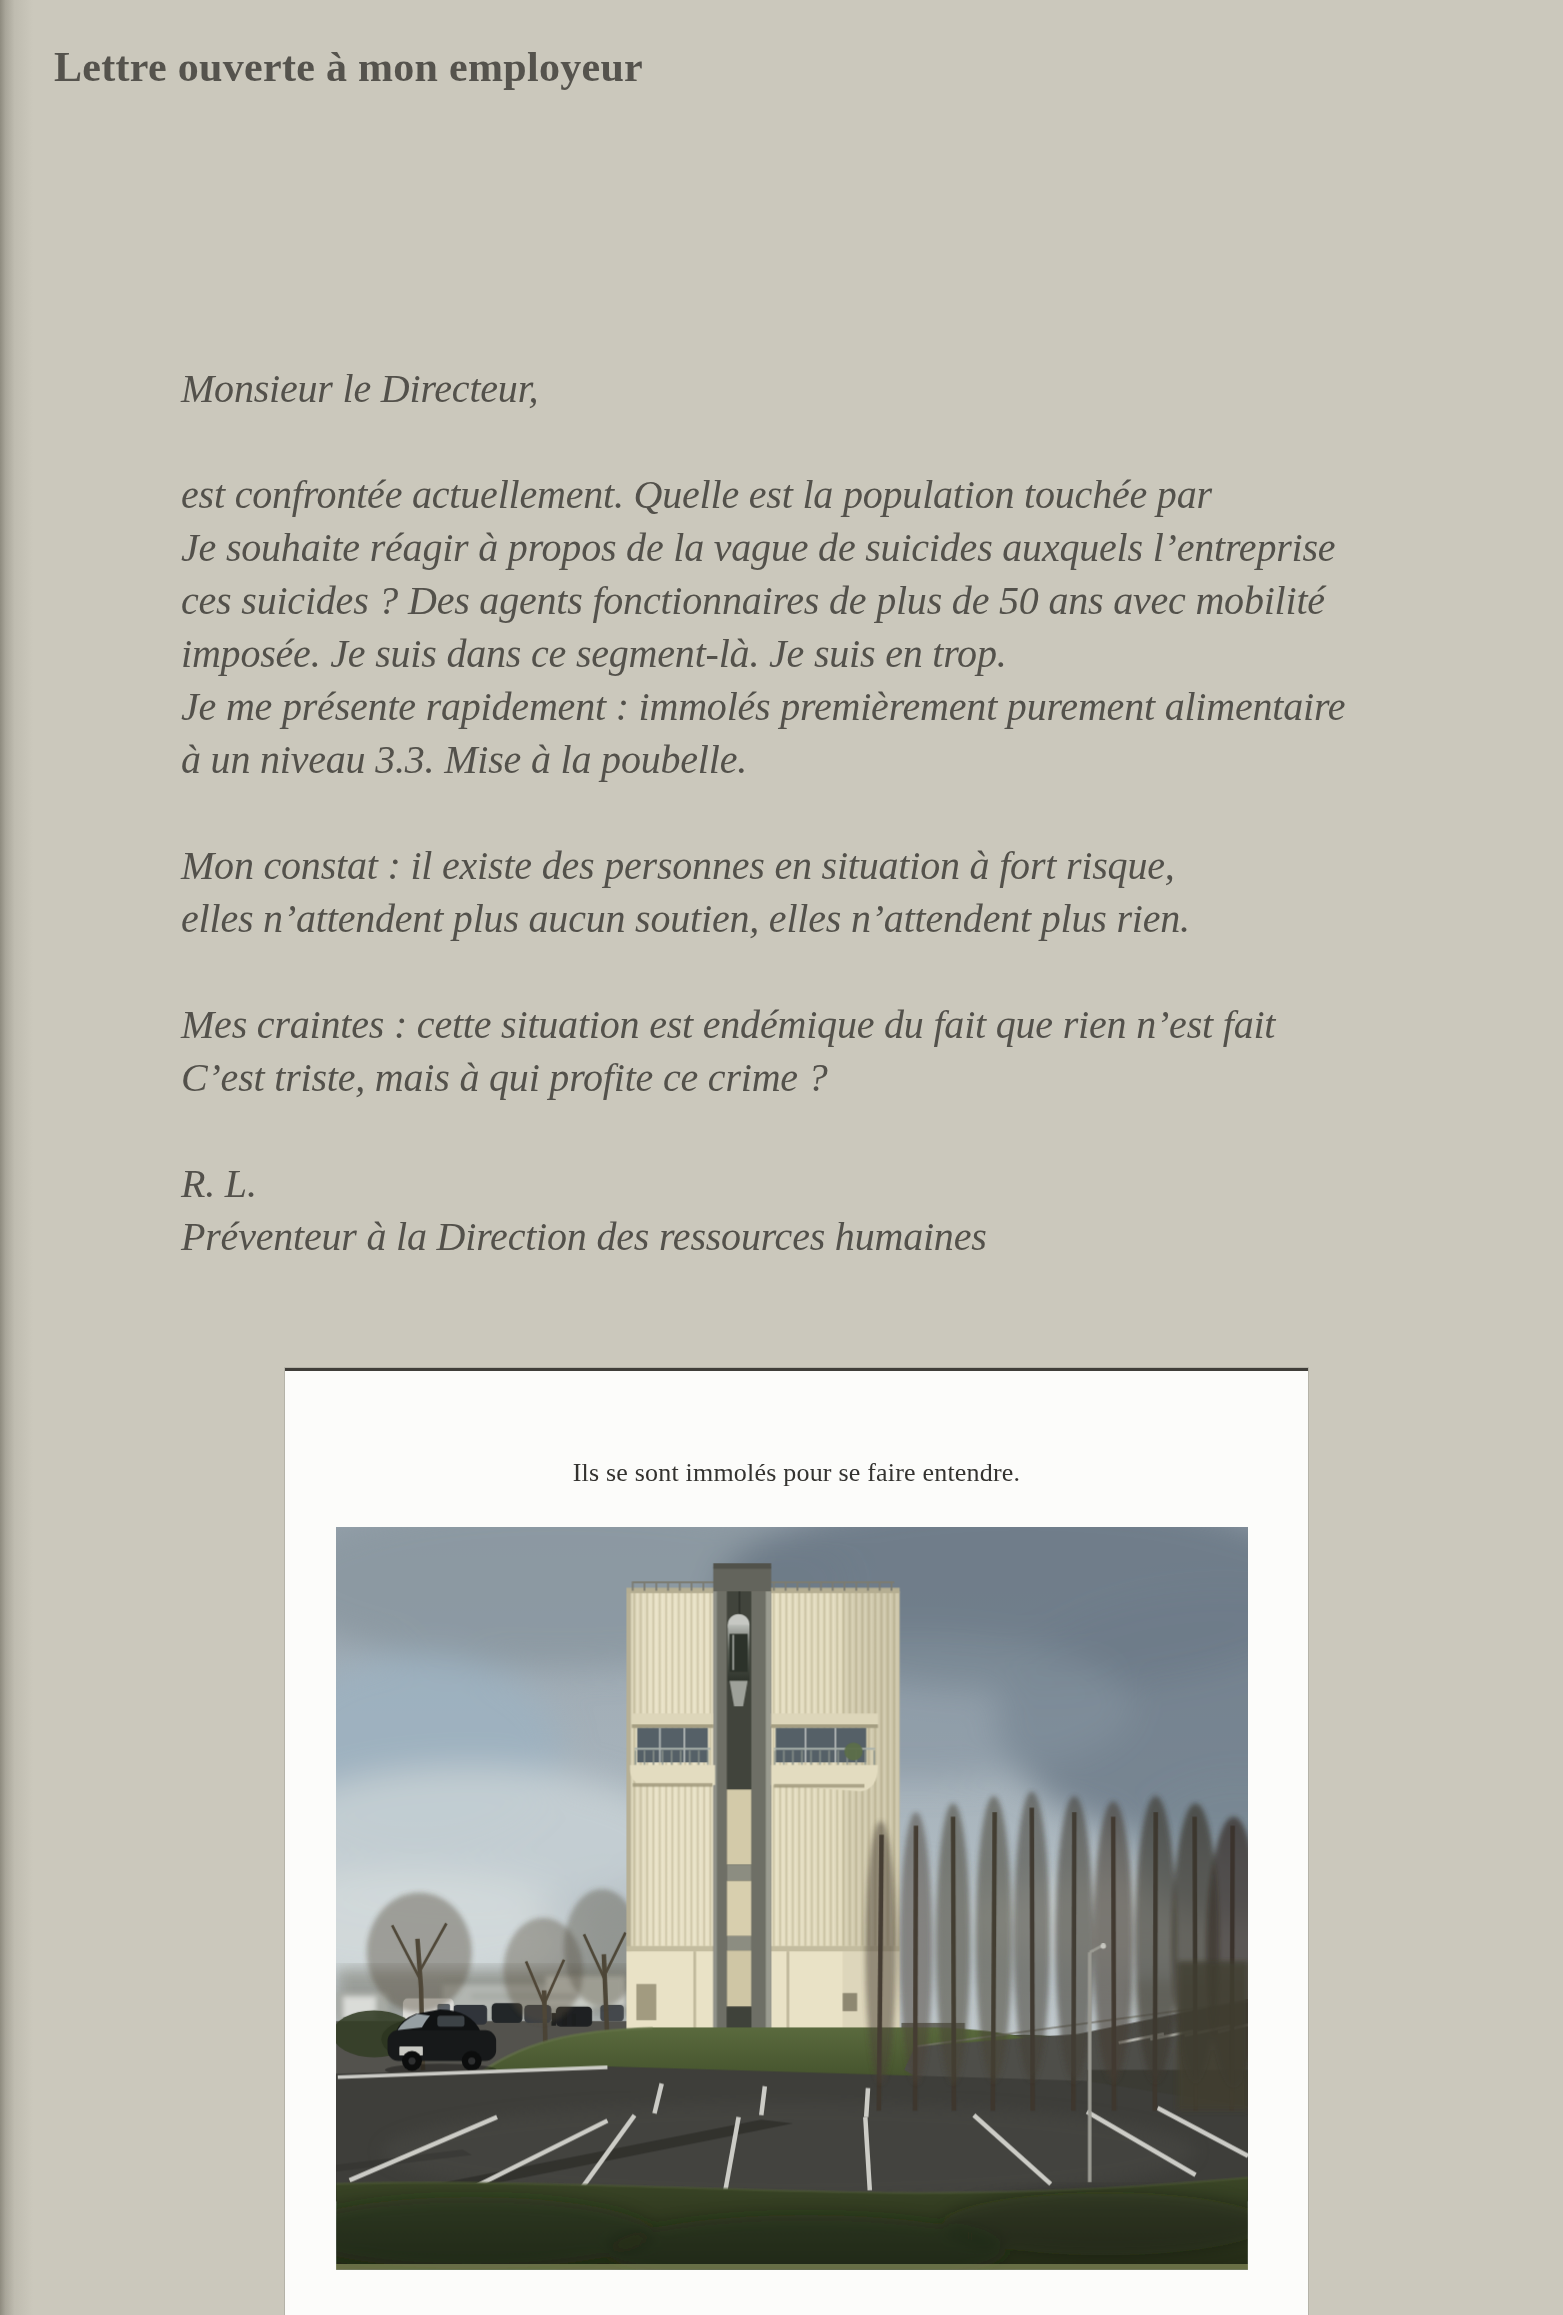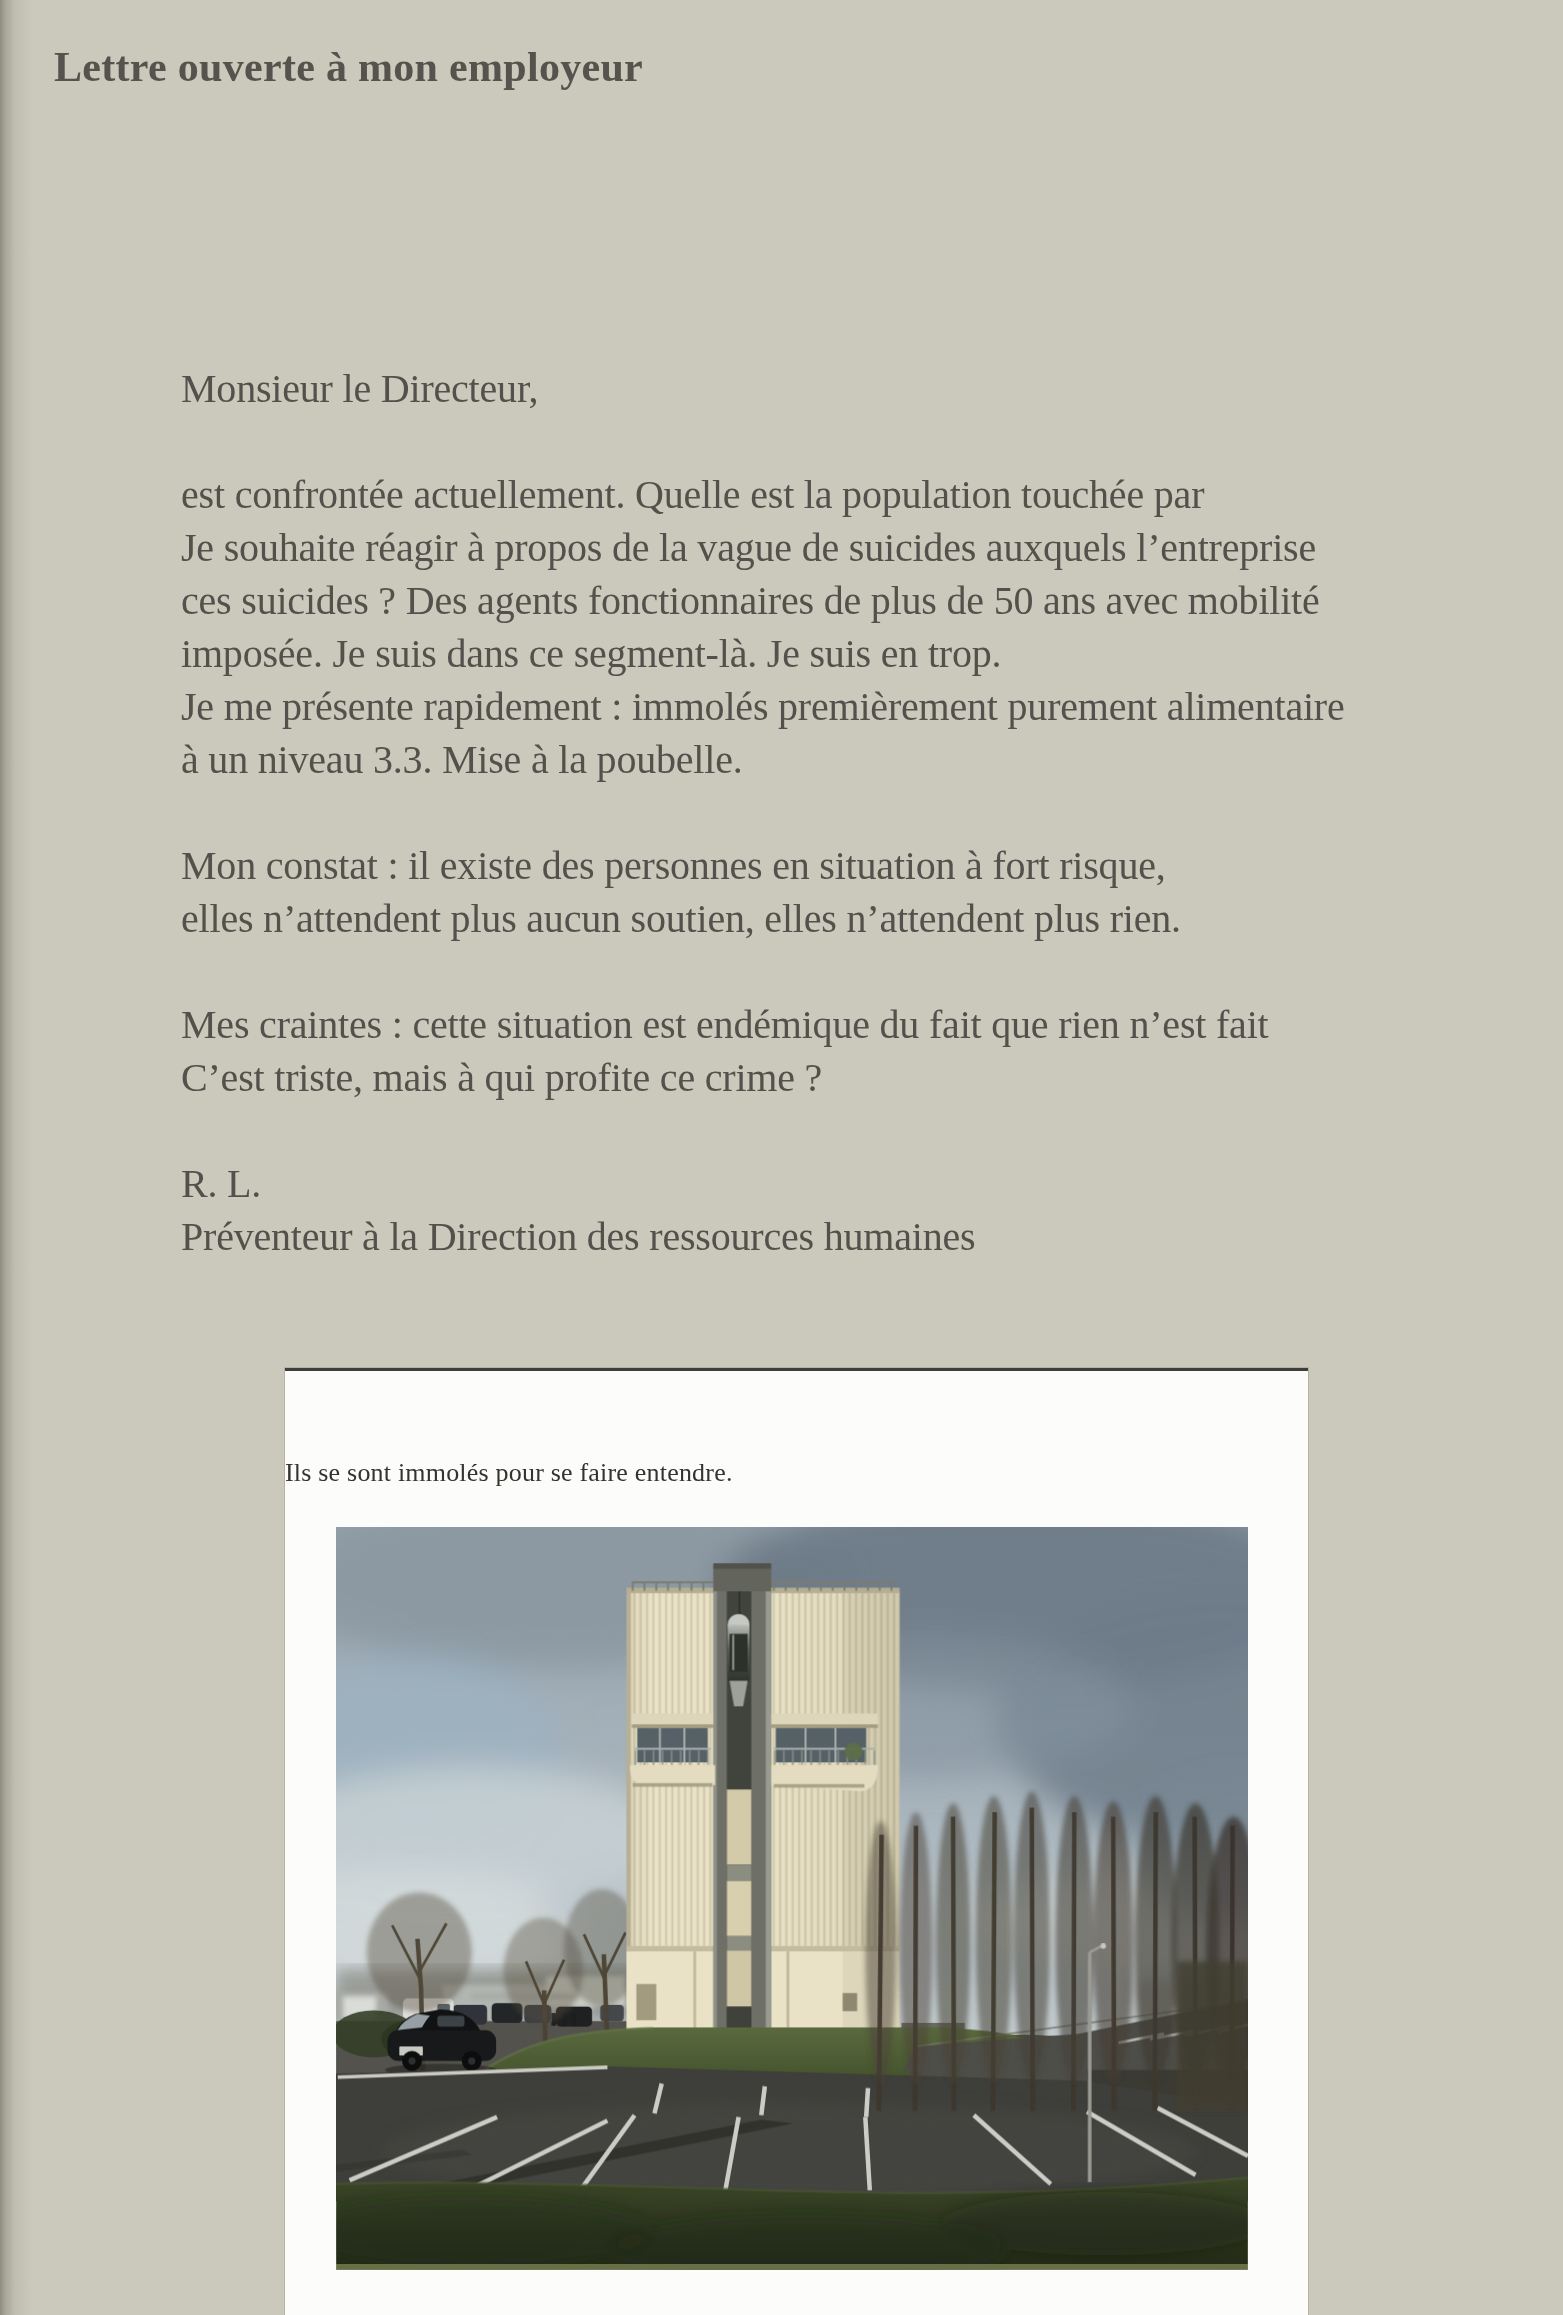--- a/index.html
+++ b/index.html
@@ -15,31 +15,31 @@
   }
   .page-title{
     position:absolute;left:54px;top:40px;
     font-size:42px;line-height:55px;color:#55534d;letter-spacing:0.3px;
     white-space:nowrap;
     font-weight:bold;
   }
   .letter{
     position:absolute;left:181px;top:362px;
     font-size:40px;line-height:53px;color:#53514b;
-    letter-spacing:-0.2px;white-space:nowrap;
+    letter-spacing:-0.2px;white-space:nowrap;font-style:italic;
   }
   .letter .gap{height:53px;}
   .photo-card{
     position:absolute;left:285px;top:1368px;width:1023px;height:959px;
     background:#fcfcfa;
     border-top:3.6px solid #403e39;
     box-shadow:0 0 0 0.9px rgba(120,117,108,.28);
   }
   .photo-caption{
-    position:absolute;left:0;right:0;top:87px;
+    position:absolute;left:0;right:0;top:87px;text-align:center;
     font-size:26px;color:#343330;letter-spacing:0.2px;
   }
   .photo{
     position:absolute;left:51px;top:156px;width:912px;height:743px;
     overflow:hidden;background:#a7b3bc;
   }
   .photo svg{display:block;width:912px;height:743px;}
 </style>
 </head>
 <body>

